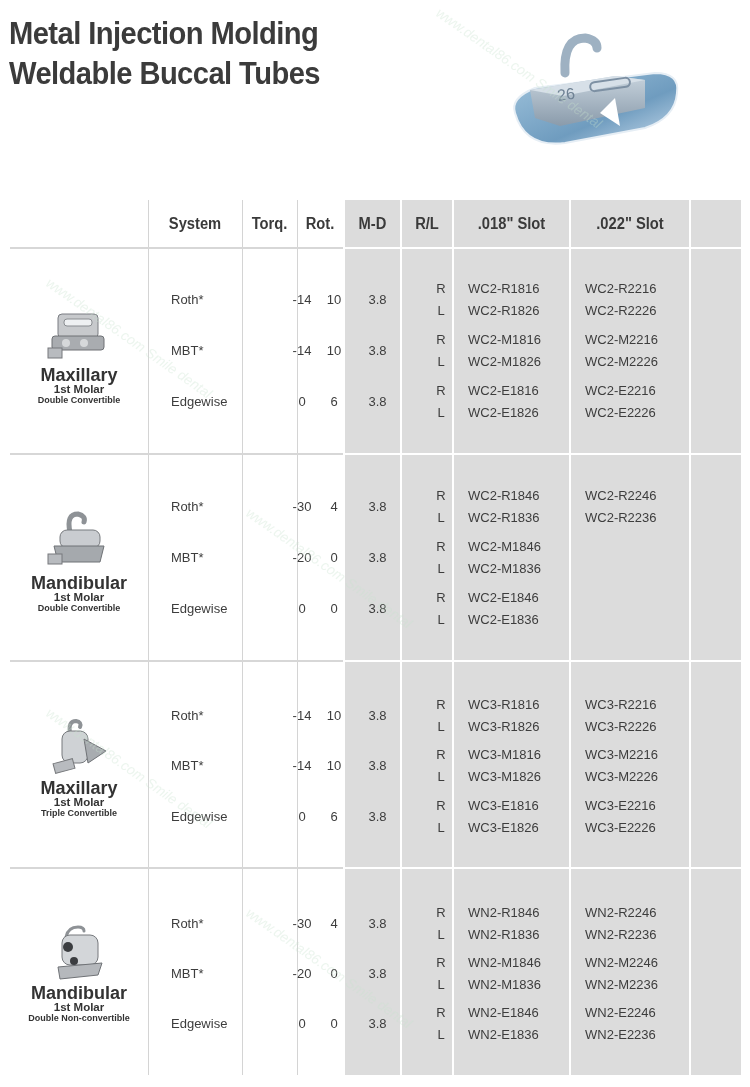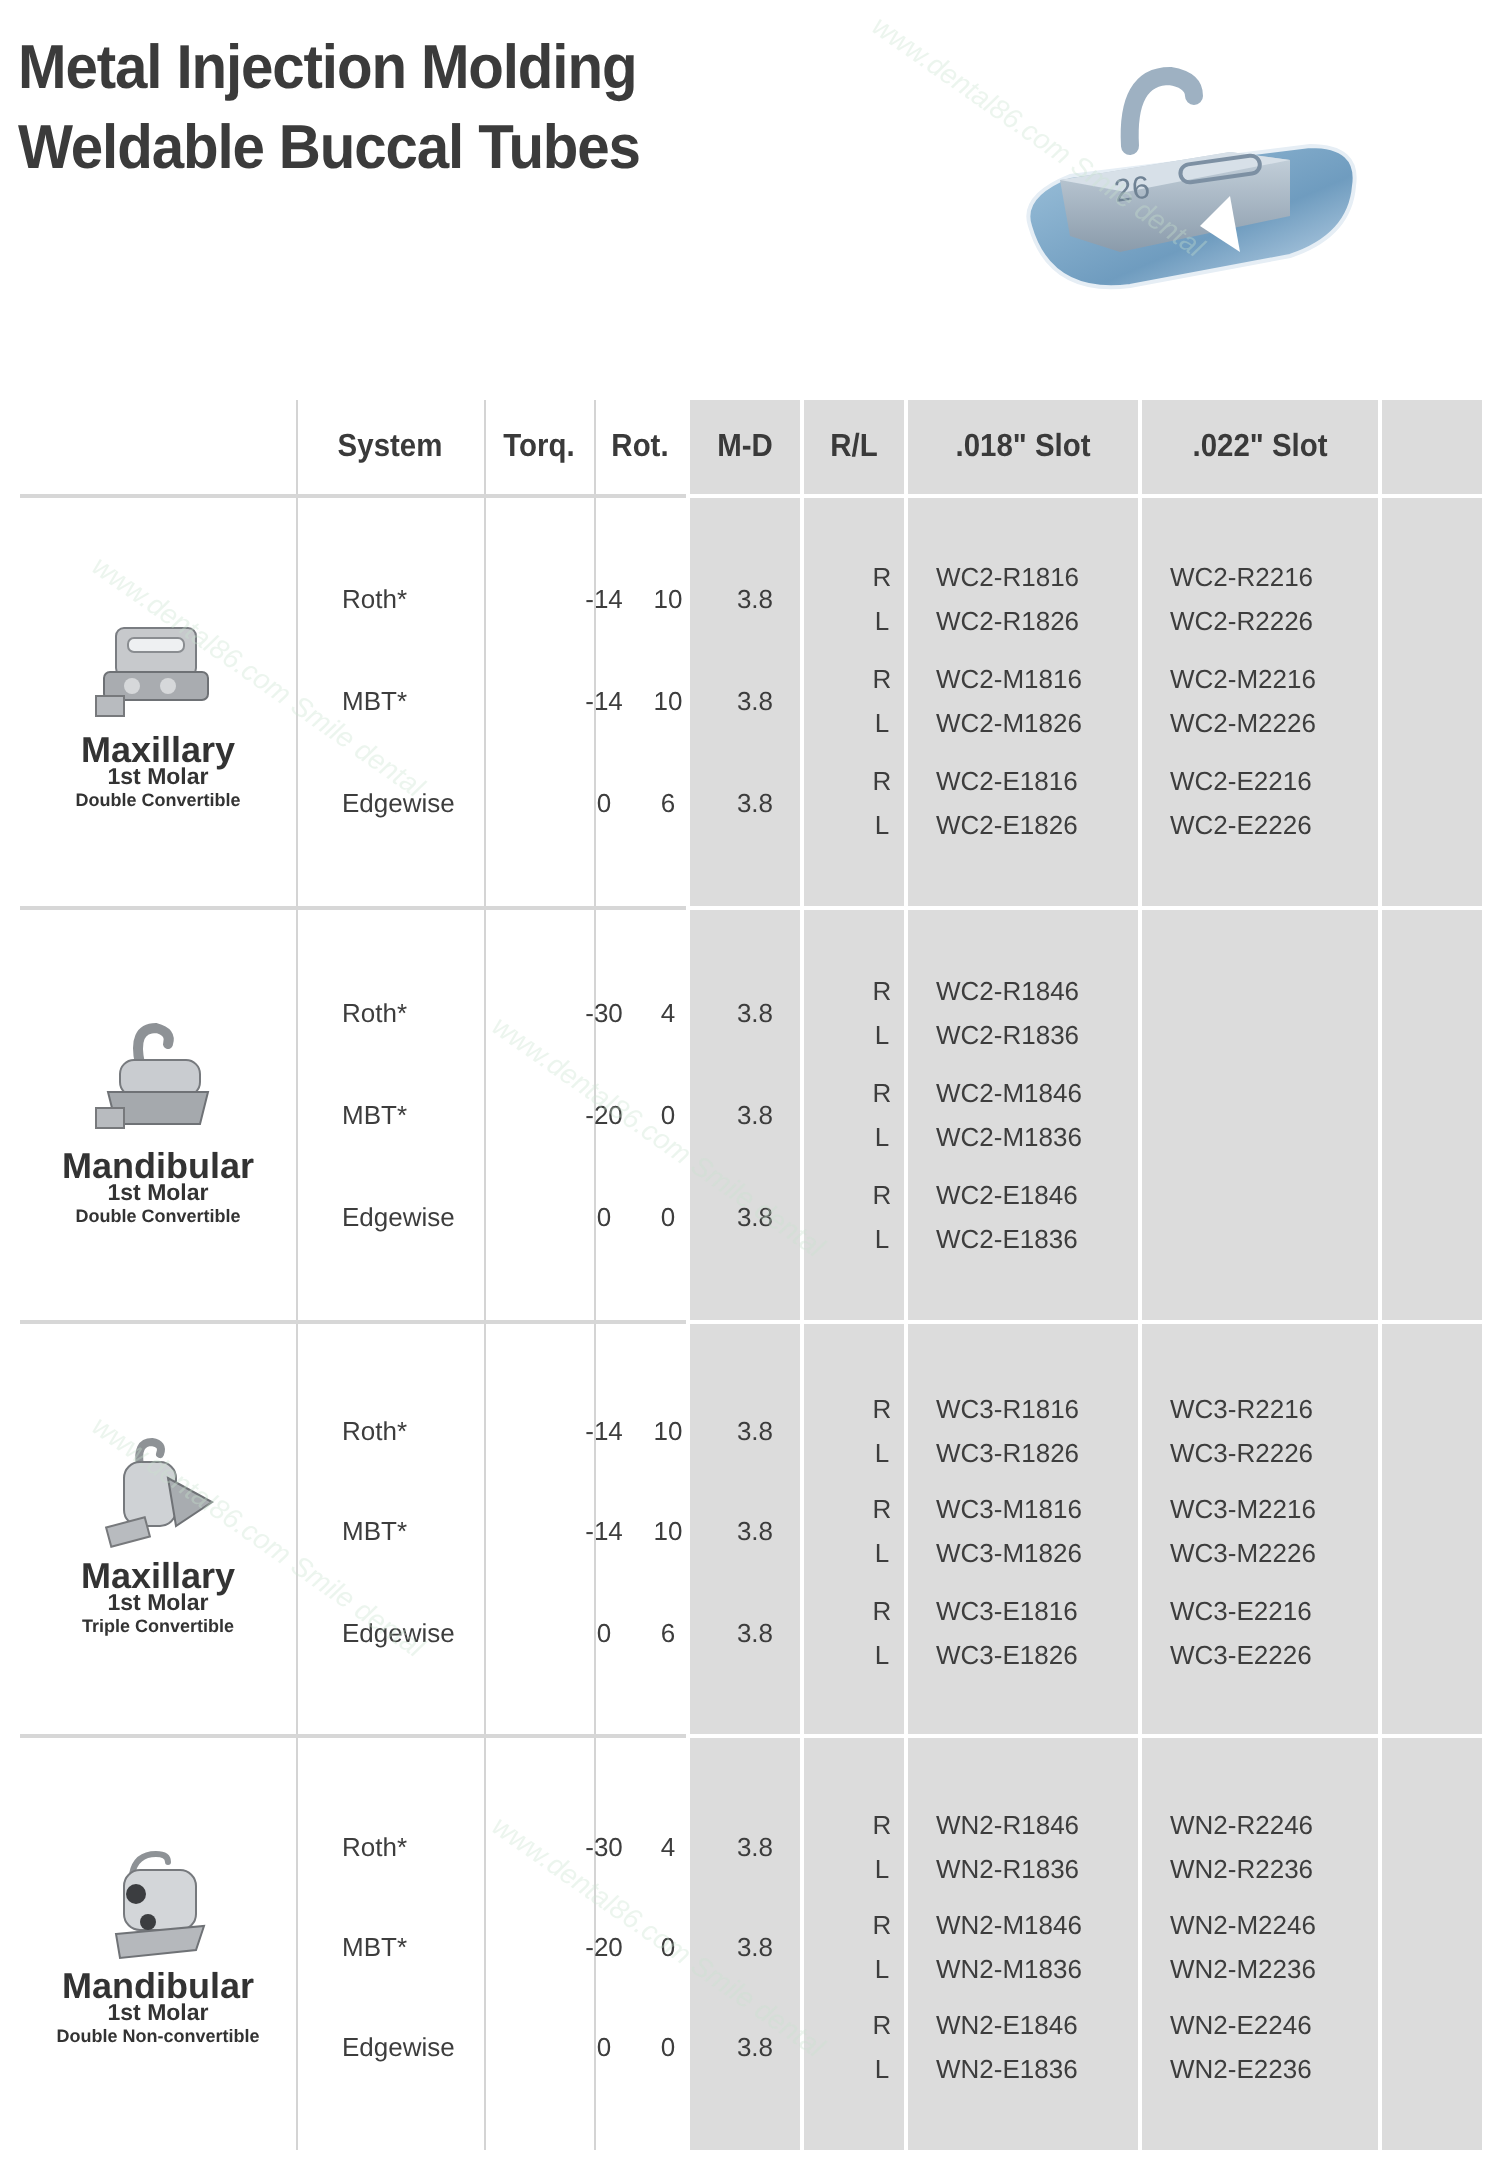--- a/index.html
+++ b/index.html
@@ -184,20 +184,24 @@
     <div class="cell rot">4</div>
     <div class="cell md">3.8</div>
     <div class="cell rl">
         <span>R</span>
         <span>L</span>
       </div>
     <div class="cell c18">
         <span>WC2-R1846</span>
         <span>WC2-R1836</span>
       </div>
+    <div class="cell c22">
+        <span>WC2-R2246</span>
+        <span>WC2-R2236</span>
+      </div>
   </div>
   <div class="row" style="top:76px;">
     <div class="cell sys">MBT*</div>
     <div class="cell torq">-20</div>
     <div class="cell rot">0</div>
     <div class="cell md">3.8</div>
     <div class="cell rl">
         <span>R</span>
         <span>L</span>
       </div>

